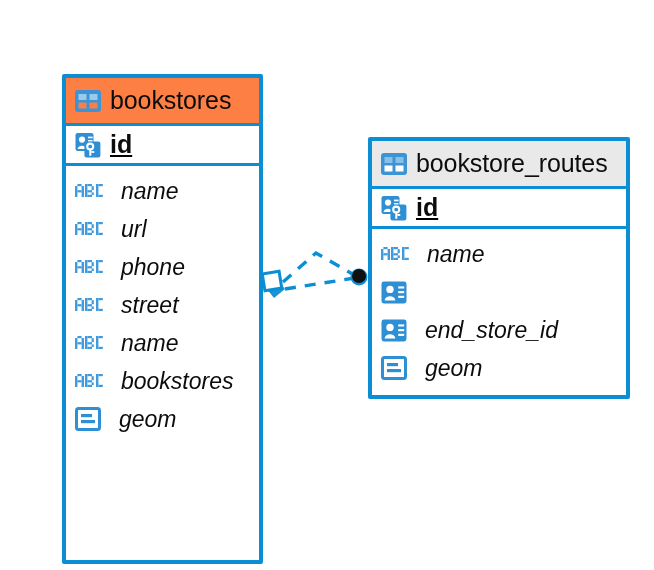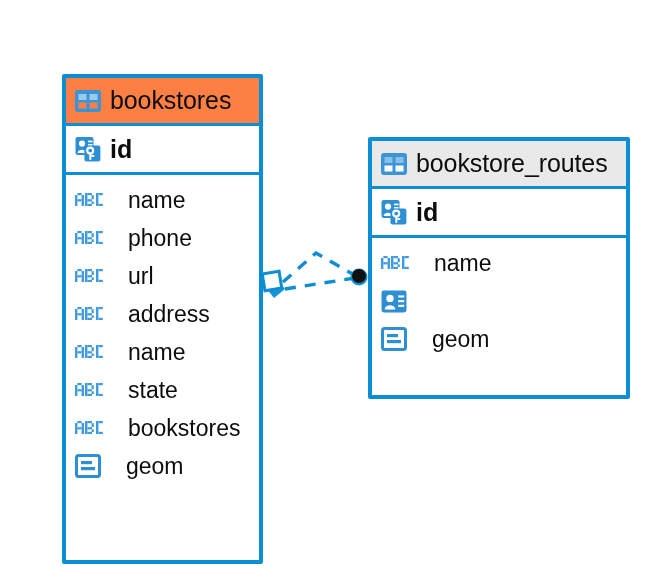--- a/index.html
+++ b/index.html
@@ -51,39 +51,41 @@
     white-space: nowrap;
   }
 
   
   .pk-row {
     box-sizing: border-box;
     display: flex;
     align-items: center;
     gap: 9px;
     padding: 0 9px;
-    height: 49px;
+    height: 40px;
     border-bottom: 3px solid #0c8ed4;
     background: #ffffff;
+    text-decoration: underline;
   }
   .pk-label {
     font-size: 25px;
     font-weight: bold;
     color: #0c0c0c;
   }
 
   .field-list {
     padding: 6px 0 6px 0;
   }
   .field-row {
     display: flex;
     align-items: center;
-    gap: 25px;
+    gap: 18px;
     padding: 0 9px;
     height: 38px;
+    font-style: italic;
   }
   .field-label {
     font-size: 23px;
     color: #0c0c0c;
     white-space: nowrap;
   }
 
   
   .icon {
     flex: 0 0 auto;
@@ -188,64 +190,64 @@
             <rect x="12.4" y="0" width="4.6" height="2.2"></rect>
               <rect x="12.4" y="6.2" width="4.6" height="2.2"></rect>
             <rect x="12.4" y="10.8" width="4.6" height="2.2"></rect>
             <rect x="16.6" y="2.2" width="2.2" height="4"></rect>
               <rect x="16.6" y="8.4" width="2.2" height="2.6"></rect>
             <rect x="21" y="0" width="2.4" height="13"></rect>
             <rect x="23.4" y="0" width="4.4" height="2.2"></rect>
               <rect x="23.4" y="10.8" width="4.4" height="2.2"></rect>
           </g>
         </svg>
+        <span class="field-label">url</span>
+      </div>
+
+      <div class="field-row">
+        <svg class="icon icon-abc" viewBox="0 0 28 15">
+          <g fill="#3f9ade">
+            <rect x="0" y="2" width="2.4" height="11"></rect>
+              <rect x="6.6" y="2" width="2.4" height="11"></rect>
+            <rect x="2.4" y="0" width="4.2" height="2.2"></rect>
+              <rect x="2.4" y="6.2" width="4.2" height="2.2"></rect>
+            <rect x="10" y="0" width="2.4" height="13"></rect>
+            <rect x="12.4" y="0" width="4.6" height="2.2"></rect>
+              <rect x="12.4" y="6.2" width="4.6" height="2.2"></rect>
+            <rect x="12.4" y="10.8" width="4.6" height="2.2"></rect>
+            <rect x="16.6" y="2.2" width="2.2" height="4"></rect>
+              <rect x="16.6" y="8.4" width="2.2" height="2.6"></rect>
+            <rect x="21" y="0" width="2.4" height="13"></rect>
+            <rect x="23.4" y="0" width="4.4" height="2.2"></rect>
+              <rect x="23.4" y="10.8" width="4.4" height="2.2"></rect>
+          </g>
+        </svg>
         <span class="field-label">phone</span>
       </div>
 
-      <div class="field-row">
-        <svg class="icon icon-abc" viewBox="0 0 28 15">
-          <g fill="#3f9ade">
-            <rect x="0" y="2" width="2.4" height="11"></rect>
-              <rect x="6.6" y="2" width="2.4" height="11"></rect>
-            <rect x="2.4" y="0" width="4.2" height="2.2"></rect>
-              <rect x="2.4" y="6.2" width="4.2" height="2.2"></rect>
-            <rect x="10" y="0" width="2.4" height="13"></rect>
-            <rect x="12.4" y="0" width="4.6" height="2.2"></rect>
-              <rect x="12.4" y="6.2" width="4.6" height="2.2"></rect>
-            <rect x="12.4" y="10.8" width="4.6" height="2.2"></rect>
-            <rect x="16.6" y="2.2" width="2.2" height="4"></rect>
-              <rect x="16.6" y="8.4" width="2.2" height="2.6"></rect>
-            <rect x="21" y="0" width="2.4" height="13"></rect>
-            <rect x="23.4" y="0" width="4.4" height="2.2"></rect>
-              <rect x="23.4" y="10.8" width="4.4" height="2.2"></rect>
-          </g>
-        </svg>
-        <span class="field-label">url</span>
-      </div>
-
-
-      <div class="field-row">
-        <svg class="icon icon-abc" viewBox="0 0 28 15">
-          <g fill="#3f9ade">
-            <rect x="0" y="2" width="2.4" height="11"></rect>
-              <rect x="6.6" y="2" width="2.4" height="11"></rect>
-            <rect x="2.4" y="0" width="4.2" height="2.2"></rect>
-              <rect x="2.4" y="6.2" width="4.2" height="2.2"></rect>
-            <rect x="10" y="0" width="2.4" height="13"></rect>
-            <rect x="12.4" y="0" width="4.6" height="2.2"></rect>
-              <rect x="12.4" y="6.2" width="4.6" height="2.2"></rect>
-            <rect x="12.4" y="10.8" width="4.6" height="2.2"></rect>
-            <rect x="16.6" y="2.2" width="2.2" height="4"></rect>
-              <rect x="16.6" y="8.4" width="2.2" height="2.6"></rect>
-            <rect x="21" y="0" width="2.4" height="13"></rect>
-            <rect x="23.4" y="0" width="4.4" height="2.2"></rect>
-              <rect x="23.4" y="10.8" width="4.4" height="2.2"></rect>
-          </g>
-        </svg>
-        <span class="field-label">address</span>
+
+      <div class="field-row">
+        <svg class="icon icon-abc" viewBox="0 0 28 15">
+          <g fill="#3f9ade">
+            <rect x="0" y="2" width="2.4" height="11"></rect>
+              <rect x="6.6" y="2" width="2.4" height="11"></rect>
+            <rect x="2.4" y="0" width="4.2" height="2.2"></rect>
+              <rect x="2.4" y="6.2" width="4.2" height="2.2"></rect>
+            <rect x="10" y="0" width="2.4" height="13"></rect>
+            <rect x="12.4" y="0" width="4.6" height="2.2"></rect>
+              <rect x="12.4" y="6.2" width="4.6" height="2.2"></rect>
+            <rect x="12.4" y="10.8" width="4.6" height="2.2"></rect>
+            <rect x="16.6" y="2.2" width="2.2" height="4"></rect>
+              <rect x="16.6" y="8.4" width="2.2" height="2.6"></rect>
+            <rect x="21" y="0" width="2.4" height="13"></rect>
+            <rect x="23.4" y="0" width="4.4" height="2.2"></rect>
+              <rect x="23.4" y="10.8" width="4.4" height="2.2"></rect>
+          </g>
+        </svg>
+        <span class="field-label">street</span>
       </div>
 
       <div class="field-row">
         <svg class="icon icon-abc" viewBox="0 0 28 15">
           <g fill="#3f9ade">
             <rect x="0" y="2" width="2.4" height="11"></rect>
               <rect x="6.6" y="2" width="2.4" height="11"></rect>
             <rect x="2.4" y="0" width="4.2" height="2.2"></rect>
               <rect x="2.4" y="6.2" width="4.2" height="2.2"></rect>
             <rect x="10" y="0" width="2.4" height="13"></rect>
@@ -255,40 +257,20 @@
             <rect x="16.6" y="2.2" width="2.2" height="4"></rect>
               <rect x="16.6" y="8.4" width="2.2" height="2.6"></rect>
             <rect x="21" y="0" width="2.4" height="13"></rect>
             <rect x="23.4" y="0" width="4.4" height="2.2"></rect>
               <rect x="23.4" y="10.8" width="4.4" height="2.2"></rect>
           </g>
         </svg>
         <span class="field-label">name</span>
       </div>
 
-      <div class="field-row">
-        <svg class="icon icon-abc" viewBox="0 0 28 15">
-          <g fill="#3f9ade">
-            <rect x="0" y="2" width="2.4" height="11"></rect>
-              <rect x="6.6" y="2" width="2.4" height="11"></rect>
-            <rect x="2.4" y="0" width="4.2" height="2.2"></rect>
-              <rect x="2.4" y="6.2" width="4.2" height="2.2"></rect>
-            <rect x="10" y="0" width="2.4" height="13"></rect>
-            <rect x="12.4" y="0" width="4.6" height="2.2"></rect>
-              <rect x="12.4" y="6.2" width="4.6" height="2.2"></rect>
-            <rect x="12.4" y="10.8" width="4.6" height="2.2"></rect>
-            <rect x="16.6" y="2.2" width="2.2" height="4"></rect>
-              <rect x="16.6" y="8.4" width="2.2" height="2.6"></rect>
-            <rect x="21" y="0" width="2.4" height="13"></rect>
-            <rect x="23.4" y="0" width="4.4" height="2.2"></rect>
-              <rect x="23.4" y="10.8" width="4.4" height="2.2"></rect>
-          </g>
-        </svg>
-        <span class="field-label">state</span>
-      </div>
 
 
       <div class="field-row">
         <svg class="icon icon-abc" viewBox="0 0 28 15">
           <g fill="#3f9ade">
             <rect x="0" y="2" width="2.4" height="11"></rect>
               <rect x="6.6" y="2" width="2.4" height="11"></rect>
             <rect x="2.4" y="0" width="4.2" height="2.2"></rect>
               <rect x="2.4" y="6.2" width="4.2" height="2.2"></rect>
             <rect x="10" y="0" width="2.4" height="13"></rect>
@@ -372,20 +354,31 @@
         <svg class="icon icon-card" viewBox="0 0 26 25">
           <rect x="0.5" y="1.5" width="25" height="22" rx="2.4" fill="#2e8fd4"></rect>
           <circle cx="9" cy="9.4" r="3.7" fill="#ffffff"></circle>
           <path d="M 3.6 20.4 C 4.4 14.8 13.6 14.8 14.4 20.4 Z" fill="#ffffff"></path>
           <rect x="17.2" y="6.4" width="6" height="2.1" fill="#ffffff"></rect>
           <rect x="17.2" y="11.1" width="6" height="2.1" fill="#ffffff"></rect>
           <rect x="17.2" y="15.8" width="6" height="2.1" fill="#ffffff"></rect>
         </svg>
       </div>
 
+      <div class="field-row">
+        <svg class="icon icon-card" viewBox="0 0 26 25">
+          <rect x="0.5" y="1.5" width="25" height="22" rx="2.4" fill="#2e8fd4"></rect>
+          <circle cx="9" cy="9.4" r="3.7" fill="#ffffff"></circle>
+          <path d="M 3.6 20.4 C 4.4 14.8 13.6 14.8 14.4 20.4 Z" fill="#ffffff"></path>
+          <rect x="17.2" y="6.4" width="6" height="2.1" fill="#ffffff"></rect>
+          <rect x="17.2" y="11.1" width="6" height="2.1" fill="#ffffff"></rect>
+          <rect x="17.2" y="15.8" width="6" height="2.1" fill="#ffffff"></rect>
+        </svg>
+        <span class="field-label">end_store_id</span>
+      </div>
 
       <div class="field-row">
         <svg class="icon icon-geom" viewBox="0 0 26 24">
           <rect x="1.5" y="1.5" width="23" height="21" rx="2" fill="#ffffff" stroke="#2e8fd4" stroke-width="3"></rect>
           <rect x="6" y="7" width="11" height="3.2" fill="#2e8fd4"></rect>
           <rect x="6" y="13" width="14" height="3.2" fill="#2e8fd4"></rect>
         </svg>
         <span class="field-label">geom</span>
       </div>
 

